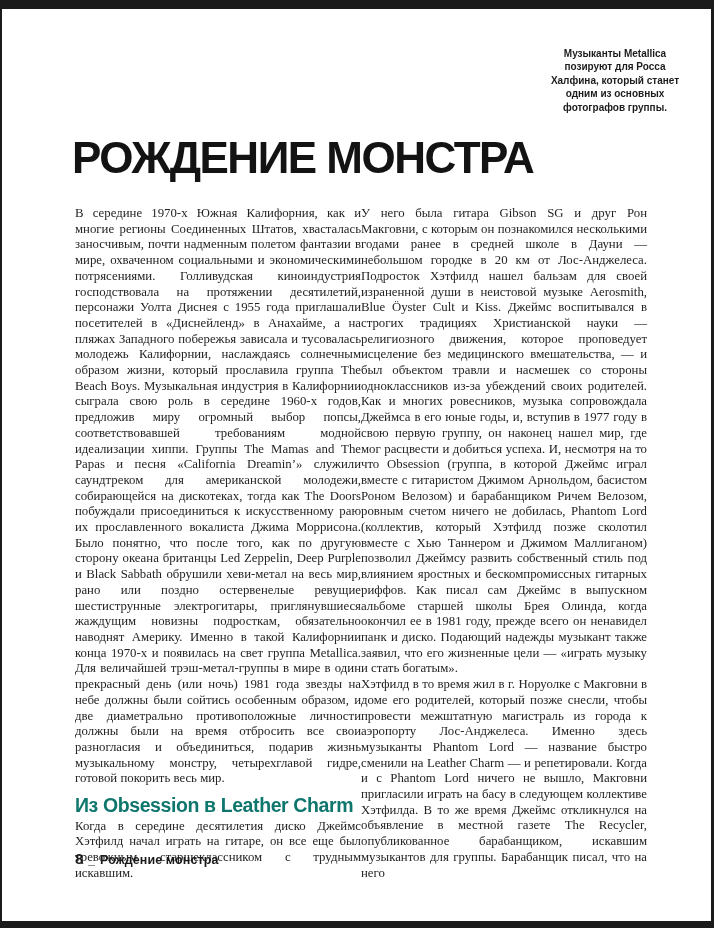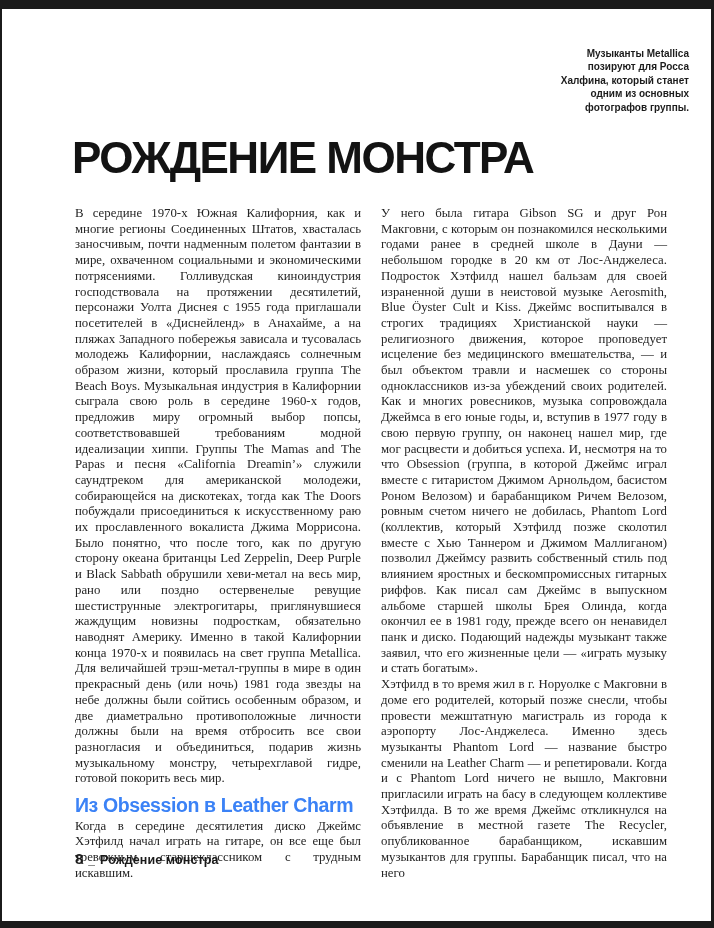--- a/index.html
+++ b/index.html
@@ -16,21 +16,21 @@
   .edge-top    { top: 0; left: 0; width: 100%; height: 9px; }
   .edge-bottom { bottom: 0; left: 0; width: 100%; height: 7px; }
   .edge-left   { top: 0; left: 0; width: 2px; height: 100%; }
   .edge-right  { top: 0; right: 0; width: 3px; height: 100%; }
 
   .photo-caption {
     position: absolute;
     top: 47px;
     right: 25px;
     width: 148px;
-    text-align: right;
+    text-align: center;
     font-family: "Liberation Sans", sans-serif;
     font-weight: 700;
     font-size: 10px;
     line-height: 13.4px;
     color: #1c1c1c;
   }
 
   .chapter-title {
     position: absolute;
     left: 72px;
@@ -42,38 +42,37 @@
     color: #131313;
     white-space: nowrap;
   }
 
   .columns {
     position: absolute;
     left: 75px;
     top: 206px;
     width: 592px;
     display: flex;
-    gap: 20px;
   }
   .col {
     width: 286px;
     font-size: 12.8px;
     line-height: 15.7px;
     text-align: justify;
     color: #242424;
   }
   .col p { margin: 0; }
   .italic { }
 
   .section-subheading {
     font-family: "Liberation Sans", sans-serif;
     font-weight: 700;
     font-size: 19.5px;
     letter-spacing: -0.4px;
-    color: #3b82f6;
+    color: #0f766e;
     margin: 11px 0 5px 0;
     text-align: left;
   }
 
   .page-footer {
     position: absolute;
     left: 75px;
     top: 850px;
     font-family: "Liberation Sans", sans-serif;
     color: #1a1a1a;

